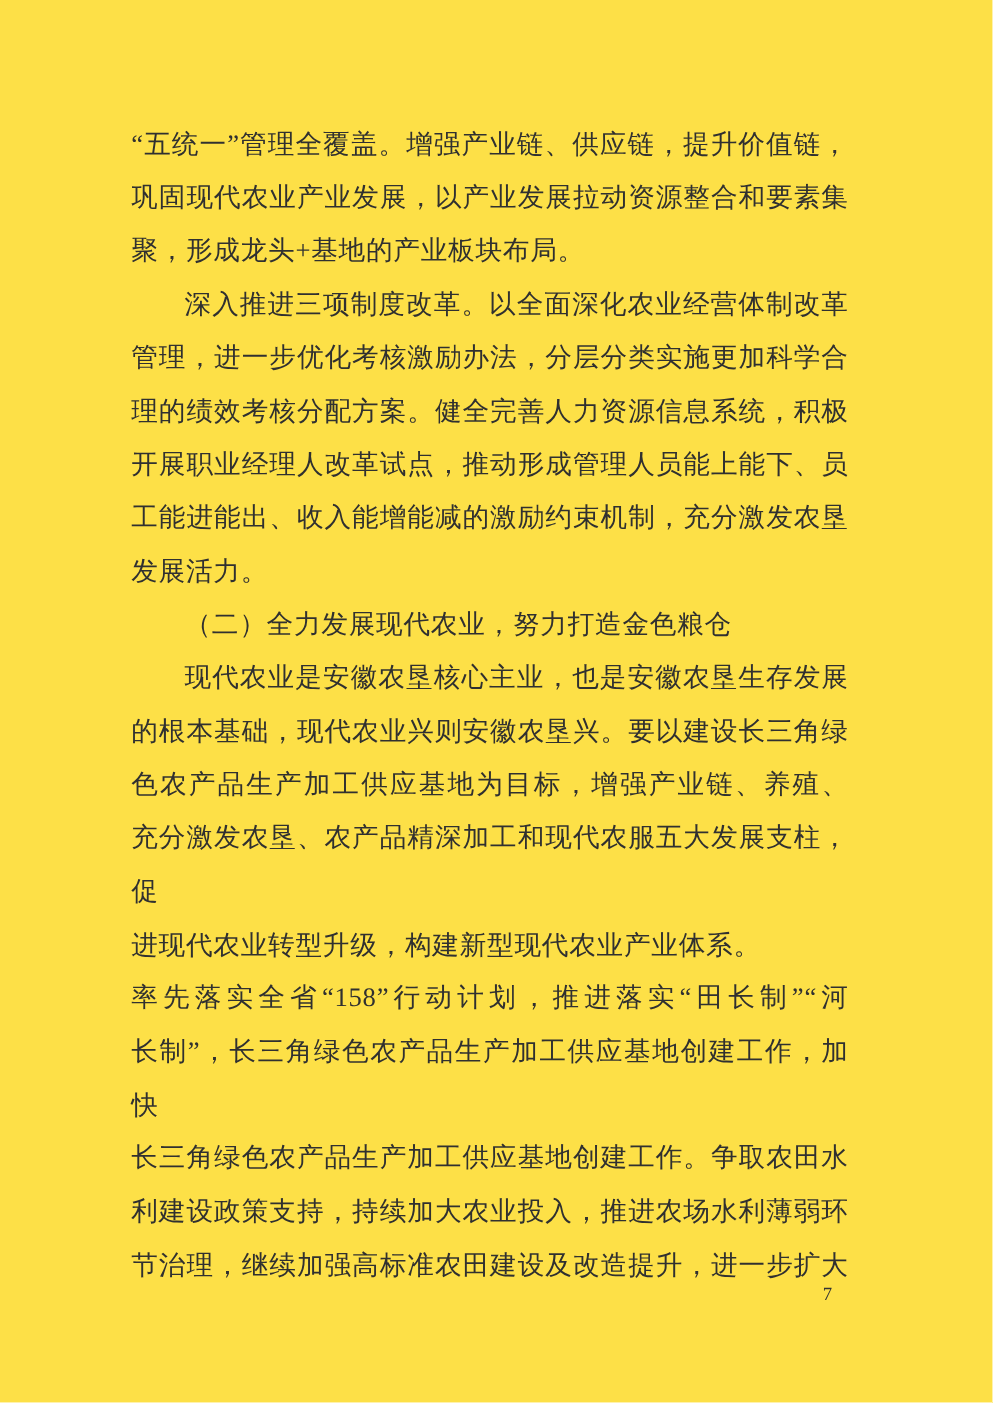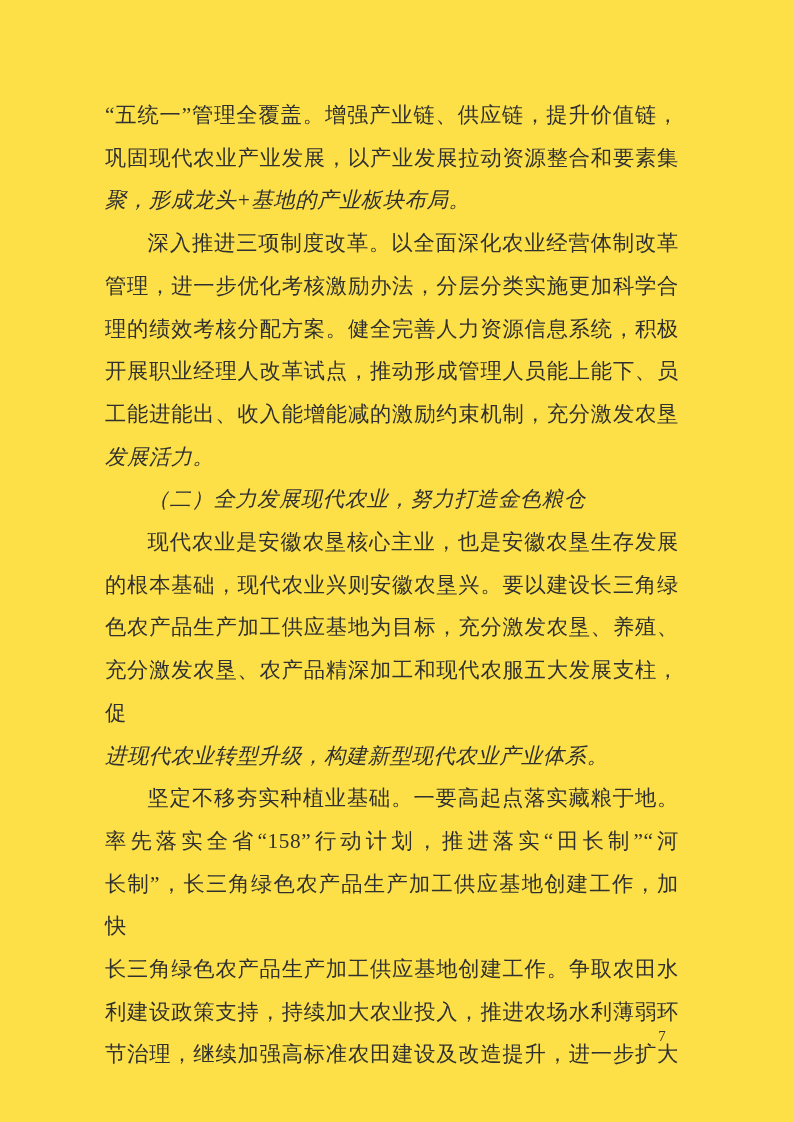--- a/index.html
+++ b/index.html
@@ -33,21 +33,20 @@
     text-align: justify;
     text-justify: inter-character;
     white-space: normal;
   }
   .line.full {
     text-align-last: justify;
   }
   .line.end {
     text-align: left;
     text-align-last: left;
-    font-style: italic;
   }
   .line.indent {
     text-indent: 2em;
   }
   .paragraph.heading .line {
     
     font-weight: normal;
   }
   .page-number {
     position: absolute;
@@ -77,26 +76,25 @@
         <div class="line full">开展职业经理人改革试点，推动形成管理人员能上能下、员</div>
         <div class="line full">工能进能出、收入能增能减的激励约束机制，充分激发农垦</div>
         <div class="line end">发展活力。</div>
       </div>
       <div class="paragraph heading">
         <div class="line end indent">（二）全力发展现代农业，努力打造金色粮仓</div>
       </div>
       <div class="paragraph body">
         <div class="line full indent">现代农业是安徽农垦核心主业，也是安徽农垦生存发展</div>
         <div class="line full">的根本基础，现代农业兴则安徽农垦兴。要以建设长三角绿</div>
-        <div class="line full">色农产品生产加工供应基地为目标，充分激发农垦、养殖、</div>
+        <div class="line full">色农产品生产加工供应基地为目标，增强产业链、养殖、</div>
         <div class="line full">充分激发农垦、农产品精深加工和现代农服五大发展支柱，促</div>
         <div class="line end">进现代农业转型升级，构建新型现代农业产业体系。</div>
       </div>
       <div class="paragraph body">
-        <div class="line full indent">坚定不移夯实种植业基础。一要高起点落实藏粮于地。</div>
         <div class="line full">率先落实全省“158”行动计划，推进落实“田长制”“河</div>
         <div class="line full">长制”，长三角绿色农产品生产加工供应基地创建工作，加快</div>
         <div class="line full">长三角绿色农产品生产加工供应基地创建工作。争取农田水</div>
         <div class="line full">利建设政策支持，持续加大农业投入，推进农场水利薄弱环</div>
         <div class="line full">节治理，继续加强高标准农田建设及改造提升，进一步扩大</div>
       </div>
     </div>
   <div class="page-number">7</div>
 </div>
 

